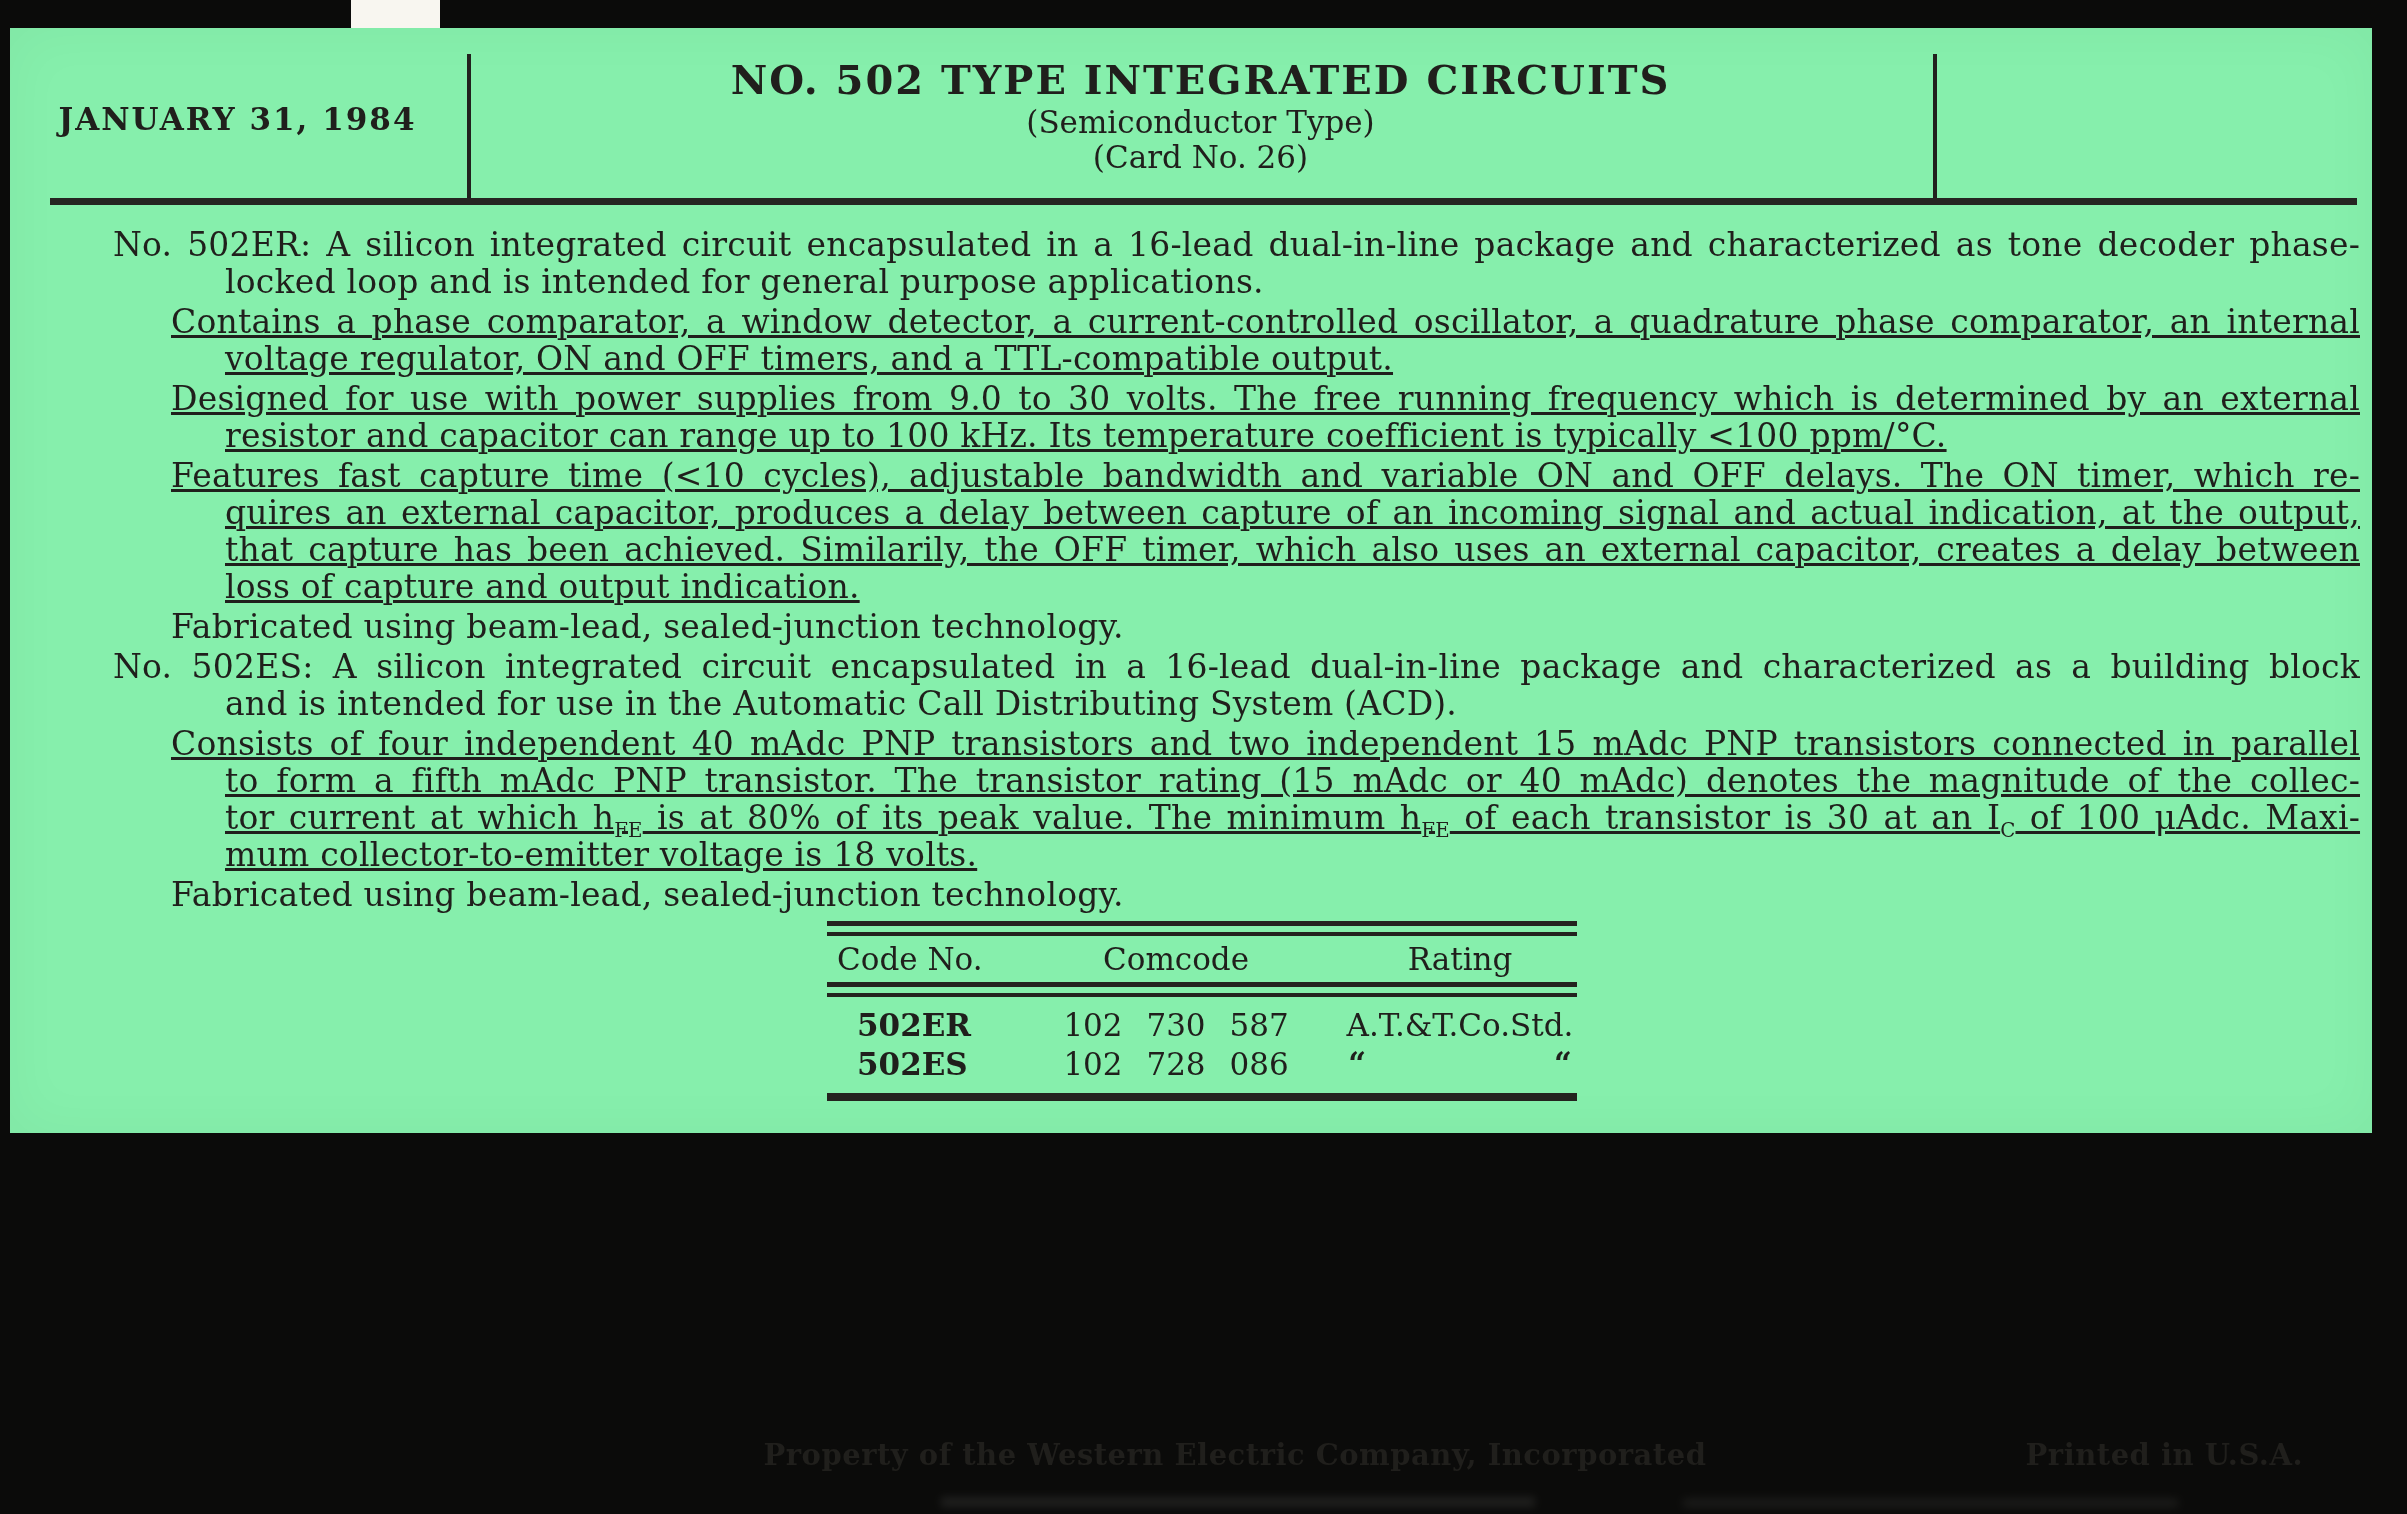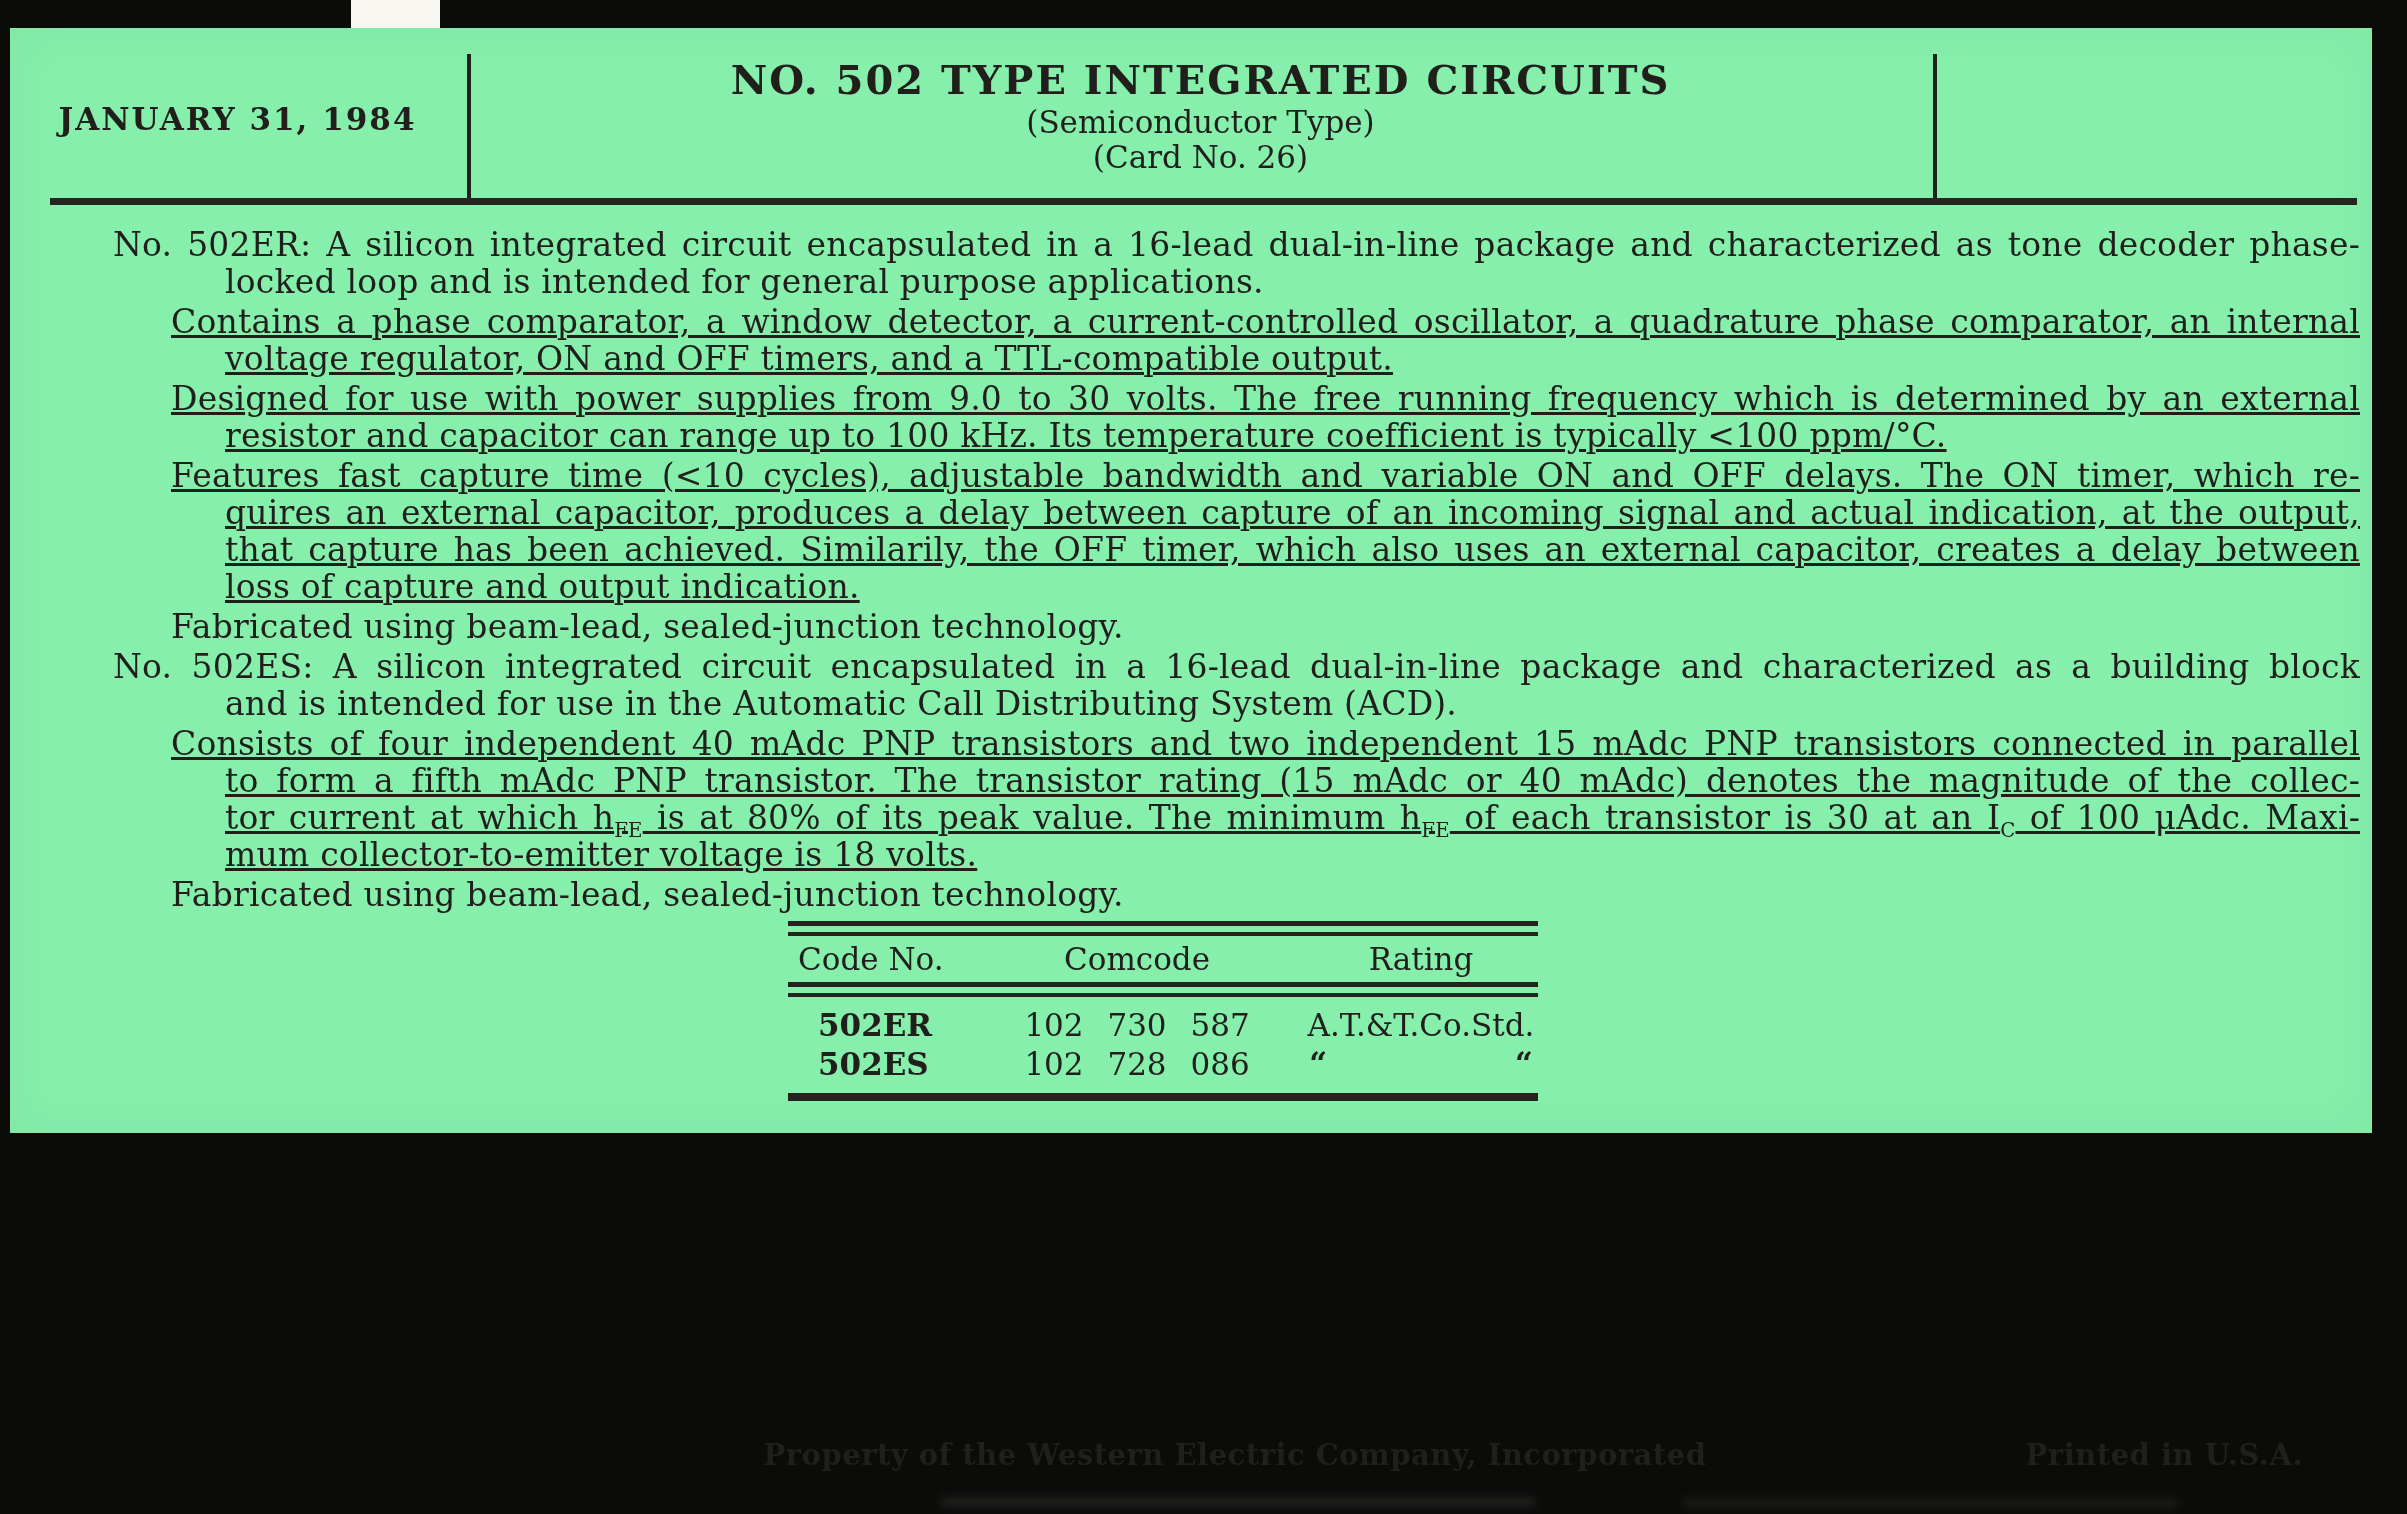--- a/index.html
+++ b/index.html
@@ -35,21 +35,21 @@
   .line{text-align:justify;text-align-last:justify;white-space:normal;}
   .line.last{text-align-last:left;}
   .para-hang-wide .line{margin-left:203px;}
   .para-hang-wide .line.first{margin-left:91px;}
   .para-hang .line{margin-left:203px;text-decoration:underline;}
   .para-hang .line.first{margin-left:149px;}
   .para-flat .line{margin-left:149px;}
   sub{font-size:60%;line-height:0;}
 
   
-  .rtable{position:absolute;left:778px;top:893px;width:750px;font-size:31px;}
+  .rtable{position:absolute;left:817px;top:893px;width:750px;font-size:31px;}
   .drule{height:6px;border-top:5px solid #24231f;border-bottom:4px solid #24231f;}
   .brule{height:0;border-top:8px solid #24231f;}
   .trow{display:grid;grid-template-columns:183px 332px 236px;align-items:center;}
   .thead-row{height:46px;}
   .tdata-row{height:39px;}
   .tgap-top{height:8px;} .tgap-bot{height:10px;}
   .cell-code-h{padding-left:10px;text-align:left;}
   .cell-code{padding-left:30px;text-align:left;font-weight:bold;}
   .cell-comcode{text-align:center;word-spacing:14px;}
   .cell-rating{text-align:center;}

